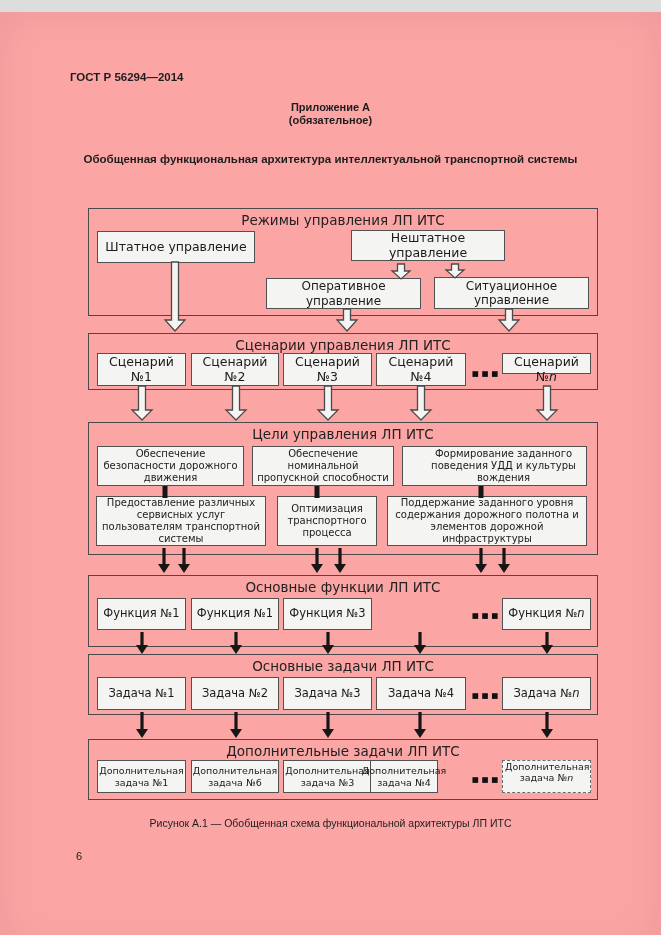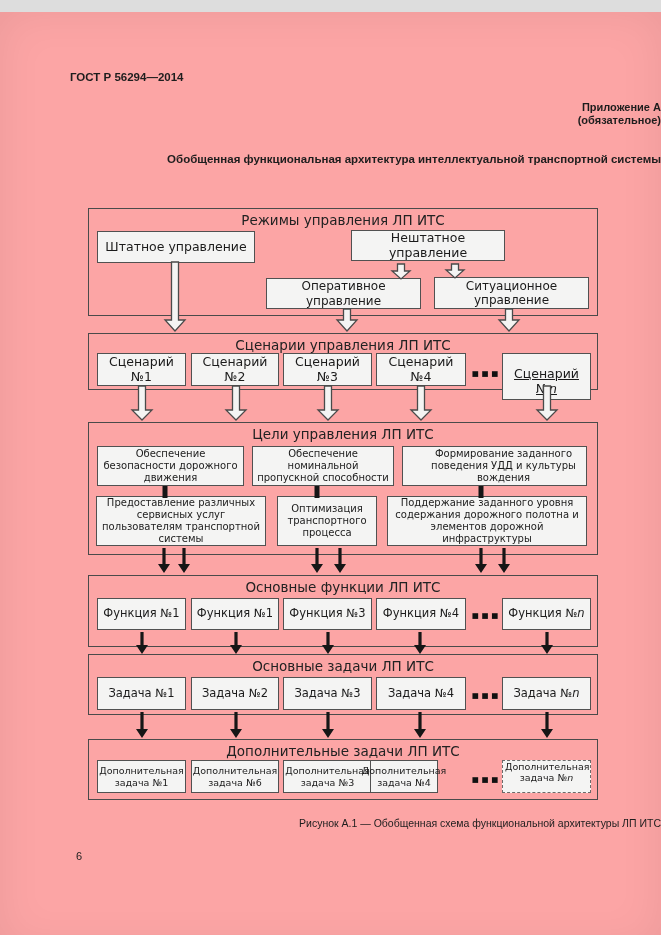--- a/index.html
+++ b/index.html
@@ -3,21 +3,21 @@
 <meta charset="utf-8">
 <style>
   html,body{margin:0;padding:0;background:#ddd;}
   .page{
     position:relative;width:661px;height:935px;margin:12px auto;
     background:#fca5a5;color:#1d1d1d;overflow:hidden;
     font-family:"Liberation Sans",sans-serif;
     box-shadow:inset 0 0 45px rgba(0,0,0,0.07);
   }
   .doc-number{position:absolute;left:70px;top:59px;font-size:11.5px;font-weight:bold;}
-  .center-line{position:absolute;left:0;width:661px;text-align:right;}
+  .center-line{position:absolute;left:0;width:661px;text-align:center;}
   .appendix{top:89px;font-size:11px;font-weight:bold;}
   .appendix-note{top:102px;font-size:11px;font-weight:bold;}
   .section-title{top:141px;font-size:11.5px;font-weight:bold;}
   .intro{position:absolute;left:103px;top:167px;font-size:10.5px;}
   .figure-caption{top:805px;font-size:10.5px;}
   .page-number{position:absolute;left:76px;top:838px;font-size:11px;}
 
   .cont{position:absolute;border:1.6px solid #4a4a4a;z-index:1;box-sizing:border-box;}
   .cont-title{
     position:absolute;top:3px;left:0;right:0;text-align:center;
@@ -56,41 +56,40 @@
     <div class="box fs12" style="left:345px;top:68px;width:155px;height:32px;padding:0 24px;">Ситуационное управление</div>
   </div>
 
   <div class="cont" style="left:88px;top:321px;width:510px;height:57px;">
     <div class="cont-title">Сценарии управления ЛП ИТС</div>
     <div class="box fs125" style="left:8px;top:19px;width:89px;height:33px;">Сценарий №1</div>
     <div class="box fs125" style="left:102px;top:19px;width:88px;height:33px;">Сценарий №2</div>
     <div class="box fs125" style="left:194px;top:19px;width:89px;height:33px;">Сценарий №3</div>
     <div class="box fs125" style="left:287px;top:19px;width:90px;height:33px;">Сценарий №4</div>
     <div class="dots" style="left:378px;top:36px;width:36px;">■ ■ ■</div>
-    <div class="box fs125 nth" style="left:413px;top:19px;width:89px;height:47px;display:block;padding-top:13px;text-decoration:underline;">
+    <div class="box fs125 nth" style="left:413px;top:19px;width:89px;height:21px;display:block;padding-top:1px;">
       <span>Сценарий №</span><i>n</i>
     </div>
   </div>
 
   <div class="cont" style="left:88px;top:410px;width:510px;height:133px;">
     <div class="cont-title">Цели управления ЛП ИТС</div>
     <div class="box fs10" style="left:8px;top:23px;width:147px;height:40px;">Обеспечение безопасности дорожного движения</div>
     <div class="box fs10" style="left:163px;top:23px;width:142px;height:40px;">Обеспечение номинальной пропускной способности</div>
     <div class="box fs10" style="left:313px;top:23px;width:185px;height:40px;padding-left:20px;">Формирование заданного поведения УДД и культуры вождения</div>
     <div class="box fs10" style="left:7px;top:73px;width:170px;height:50px;">Предоставление различных сервисных услуг пользователям транспортной системы</div>
     <div class="box fs10" style="left:188px;top:73px;width:100px;height:50px;">Оптимизация транспортного процесса</div>
     <div class="box fs10" style="left:298px;top:73px;width:200px;height:50px;">Поддержание заданного уровня содержания дорожного полотна и элементов дорожной инфраструктуры</div>
   </div>
 
   <div class="cont" style="left:88px;top:563px;width:510px;height:72px;">
     <div class="cont-title">Основные функции ЛП ИТС</div>
     <div class="box fs115" style="left:8px;top:22px;width:89px;height:32px;">Функция №1</div>
     <div class="box fs115" style="left:102px;top:22px;width:88px;height:32px;">Функция №1</div>
     <div class="box fs115" style="left:194px;top:22px;width:89px;height:32px;">Функция №3</div>
-    <div class="box fs115" style="left:287px;top:22px;width:90px;height:32px;">Функция №4</div>
     <div class="dots" style="left:378px;top:36px;width:36px;">■ ■ ■</div>
     <div class="box fs115 nth" style="left:413px;top:22px;width:89px;height:32px;">
       <span>Функция №</span>
         <i>n</i>
     </div>
   </div>
 
   <div class="cont" style="left:88px;top:642px;width:510px;height:61px;">
     <div class="cont-title">Основные задачи ЛП ИТС</div>
     <div class="box fs115" style="left:8px;top:22px;width:89px;height:33px;">Задача №1</div>

